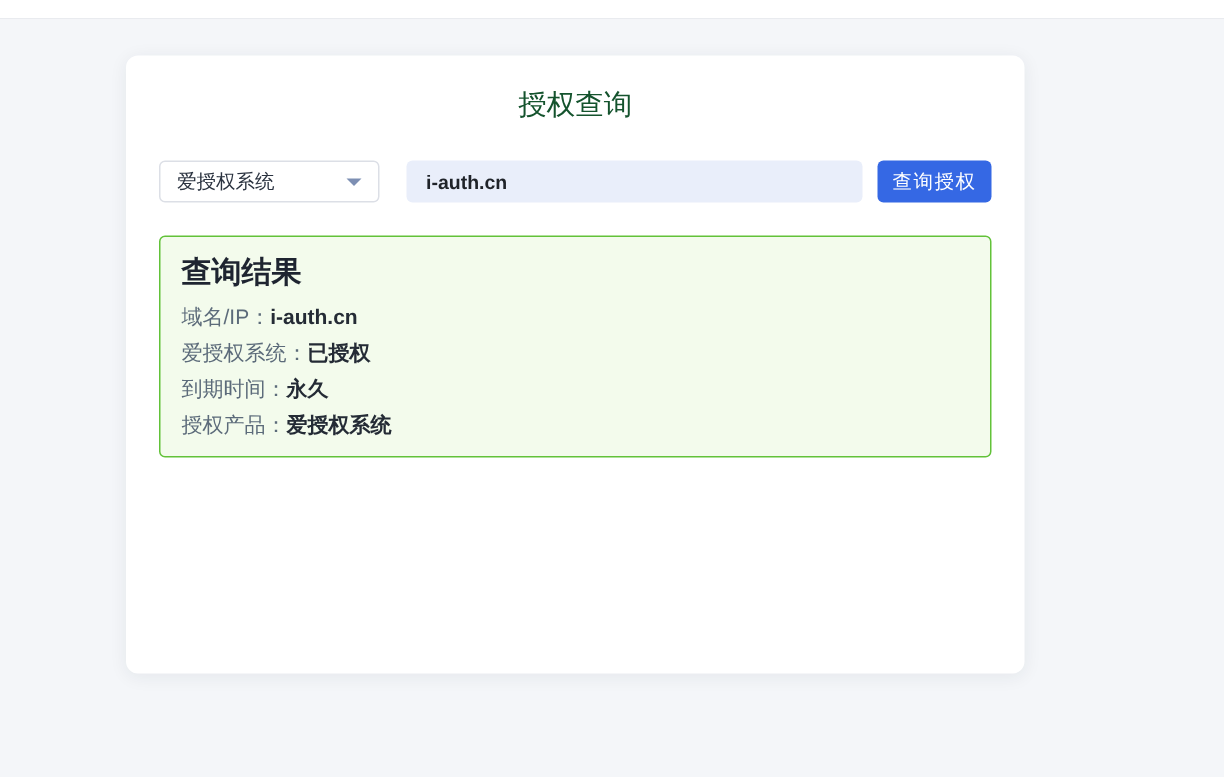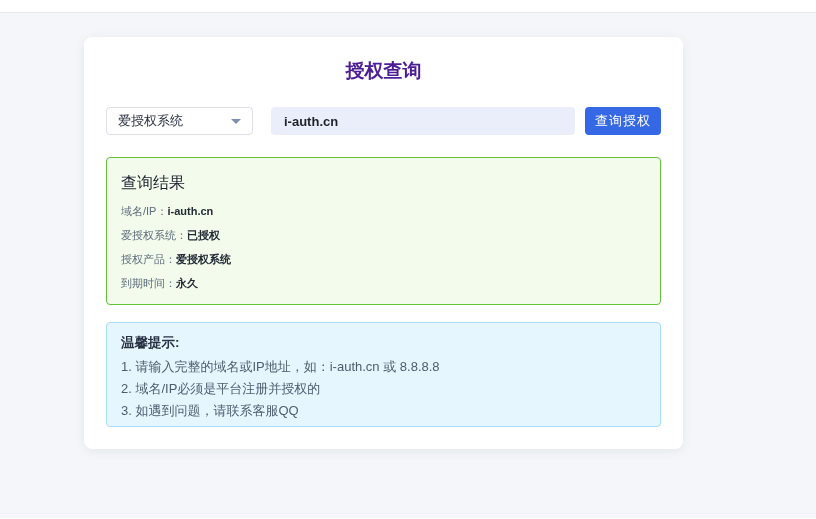--- a/index.html
+++ b/index.html
@@ -24,22 +24,22 @@
     height: 412px;
     margin-left: 84px;
     background: #ffffff;
     border-radius: 8px;
     box-shadow: 0 2px 12px rgba(31, 45, 61, 0.07);
     padding: 24px 22px 22px 22px;
   }
   .card-title {
     text-align: center;
     font-size: 19px;
-    font-weight: bold;
-    color: #4c1d95;
+    font-weight: normal;
+    color: #14532d;
     line-height: 20px;
   }
   .query-row {
     margin-top: 26px;
     display: flex;
     align-items: center;
     height: 28px;
   }
   .select-box {
     width: 147px;
@@ -93,28 +93,28 @@
   .result-box {
     margin-top: 22px;
     width: 555px;
     height: 148px;
     background: #f3fbec;
     border: 1px solid #62c239;
     border-radius: 4px;
     padding: 15px 14px 12px 14px;
   }
   .result-title {
-    font-size: 16px;
-    font-weight: normal;
+    font-size: 20px;
+    font-weight: bold;
     color: #1e2430;
     line-height: 19px;
     margin-bottom: 7px;
   }
   .result-row {
-    font-size: 11px;
+    font-size: 14px;
     line-height: 24px;
     color: #5c6b7a;
   }
   .result-row .val {
     font-weight: bold;
     color: #242b35;
   }
   .tips-box {
     margin-top: 17px;
     width: 555px;
@@ -153,25 +153,19 @@
         <span class="caret-down"></span>
       </div>
       <input class="domain-input" type="text" value="i-auth.cn" style="">
       <button class="query-btn">查询授权</button>
     </div>
 
     <div class="result-box">
       <div class="result-title">查询结果</div>
       <div class="result-row"><span>域名/IP：</span><span class="val">i-auth.cn</span></div>
       <div class="result-row"><span>爱授权系统：</span><span class="val">已授权</span></div>
+      <div class="result-row"><span>到期时间：</span><span class="val">永久</span></div>
       <div class="result-row"><span>授权产品：</span><span class="val">爱授权系统</span></div>
-      <div class="result-row"><span>到期时间：</span><span class="val">永久</span></div>
     </div>
 
-    <div class="tips-box">
-      <div class="tips-title">温馨提示:</div>
-      <div class="tips-item">1. 请输入完整的域名或IP地址，如：i-auth.cn 或 8.8.8.8</div>
-      <div class="tips-item">2. 域名/IP必须是平台注册并授权的</div>
-      <div class="tips-item">3. 如遇到问题，请联系客服QQ</div>
-    </div>
 
   </div>
 </div>
 
 </body></html>

